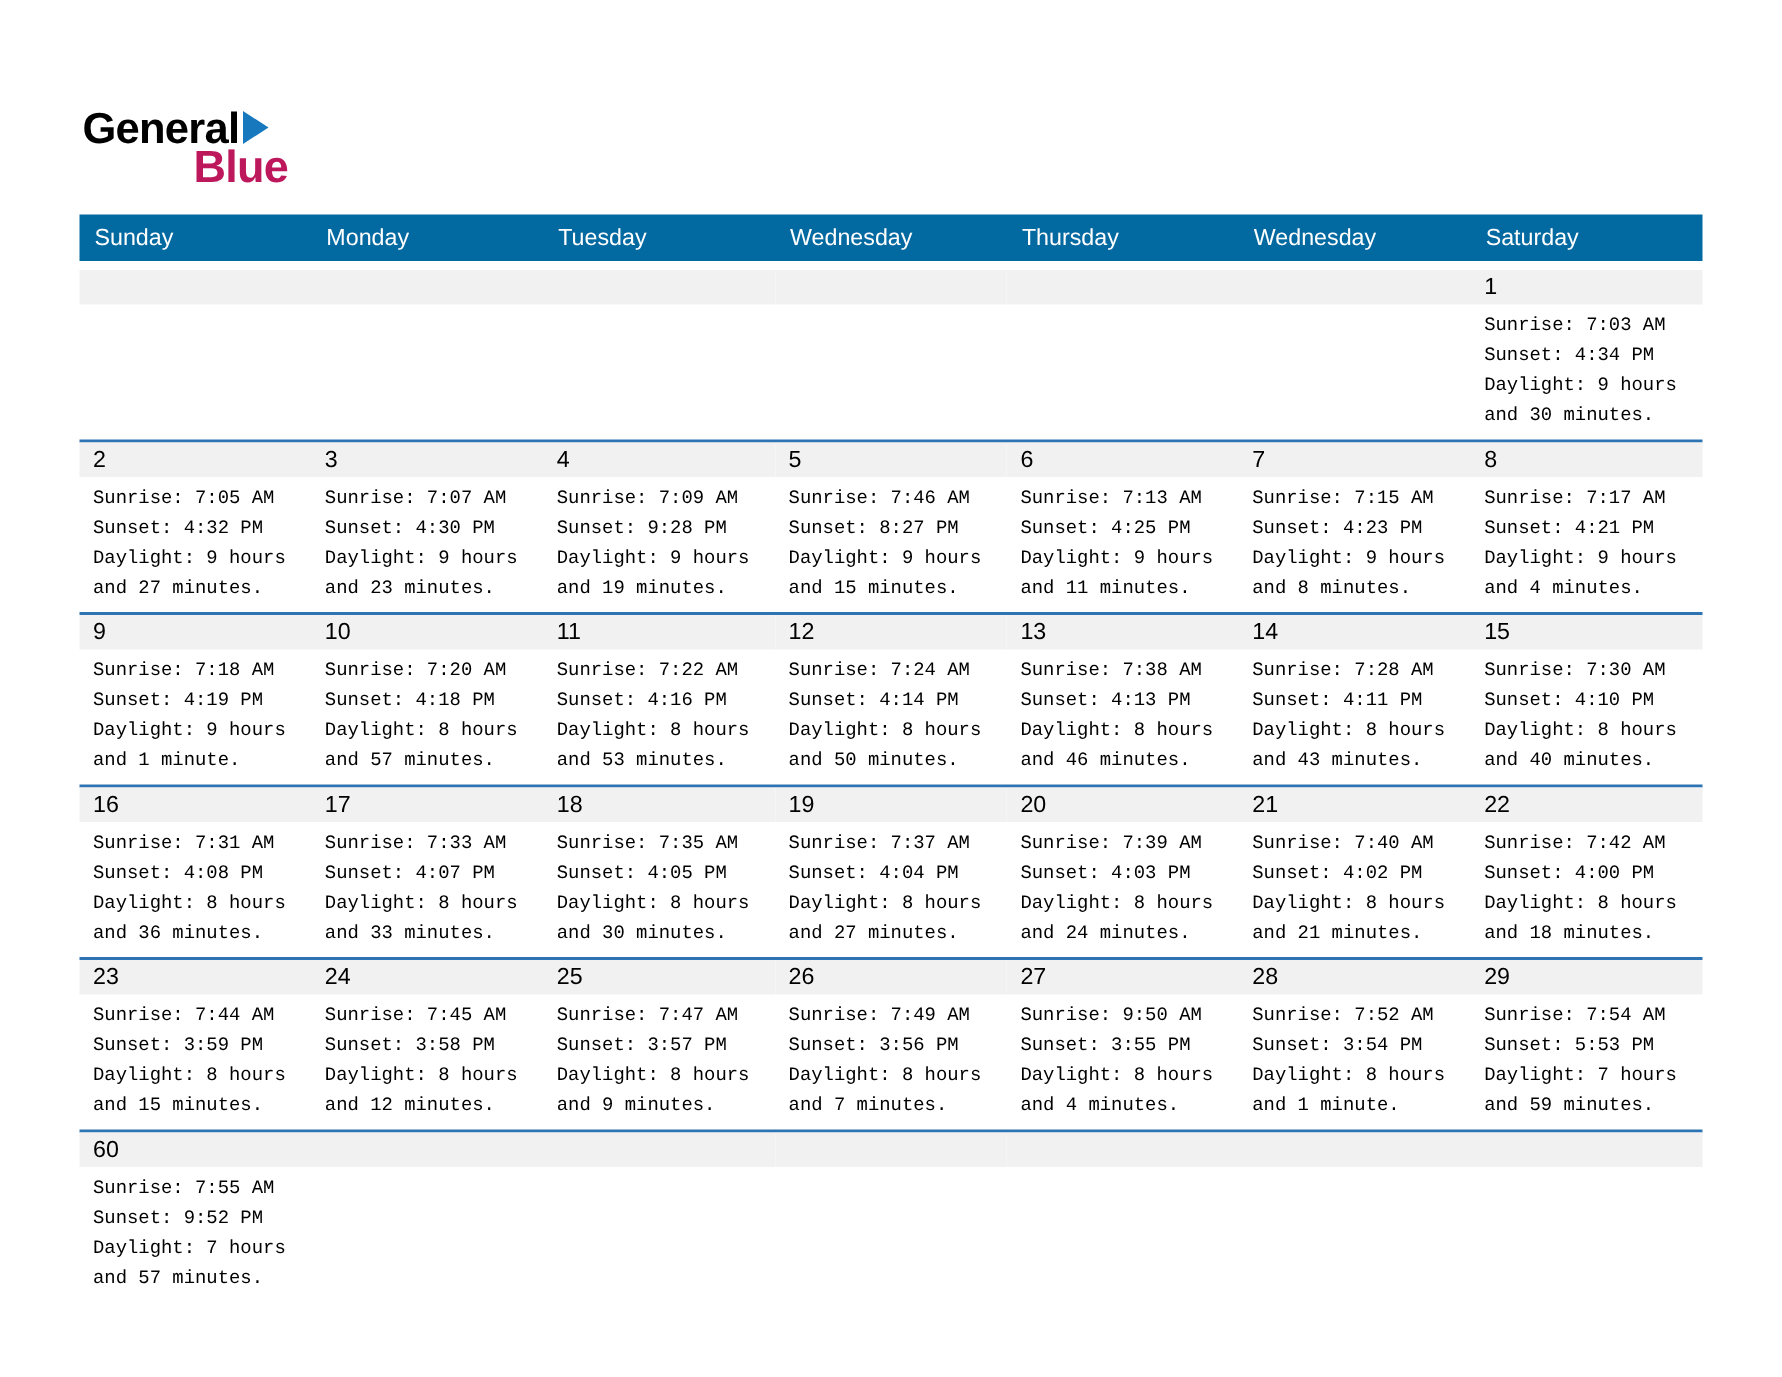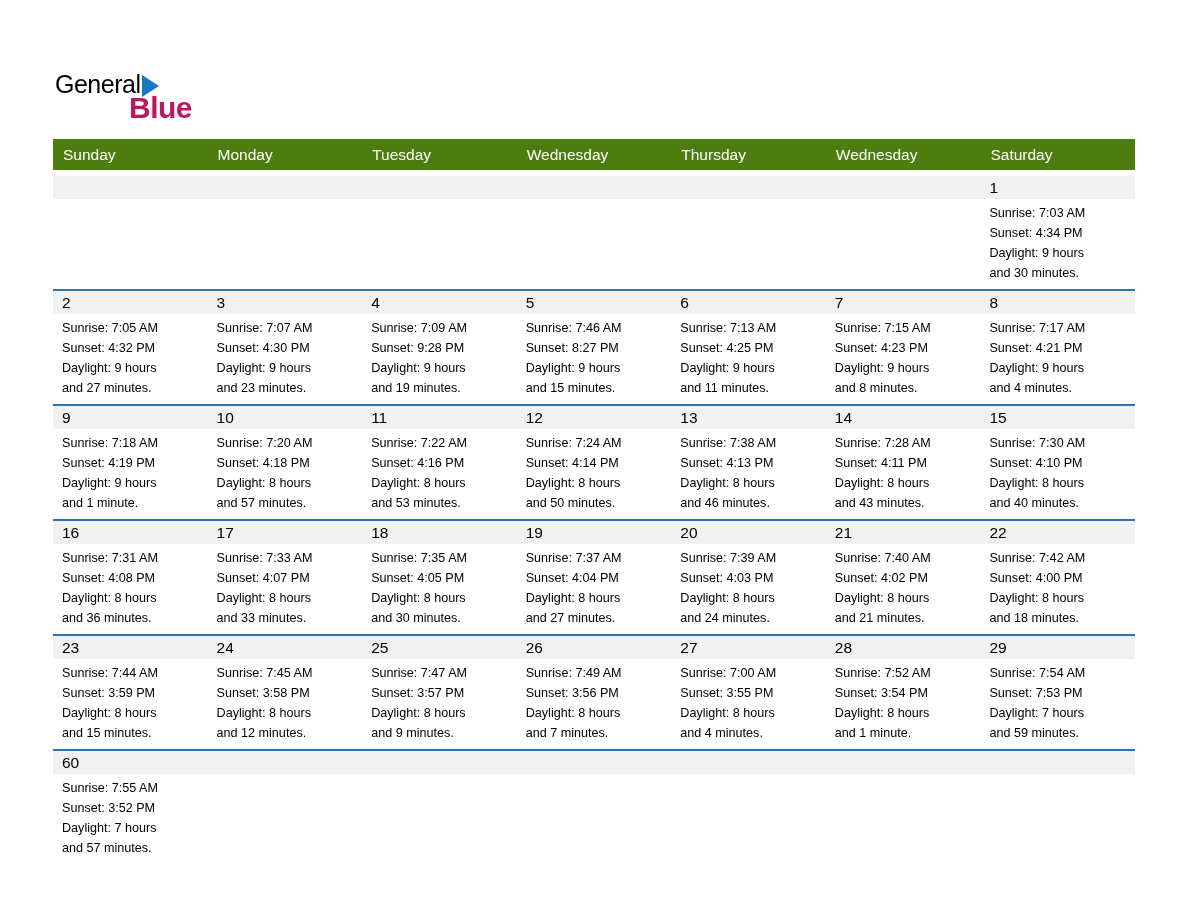--- a/index.html
+++ b/index.html
@@ -16,40 +16,40 @@
 
   
   .top {
     display: flex;
     justify-content: space-between;
     align-items: flex-start;
     padding: 58px 55px 16px 55px;
     box-sizing: border-box;
   }
   .logo { line-height: 1; padding-top: 14px; }
-  .logo-line1 { font-size: 25px; font-weight: 400; letter-spacing: -0.5px; display: flex; align-items: center; }
+  .logo-line1 { font-size: 29px; font-weight: 700; letter-spacing: -0.5px; display: flex; }
   .tri {
     width: 0; height: 0;
     border-top: 11px solid transparent;
     border-bottom: 11px solid transparent;
     border-left: 17px solid #1878BE;
     margin-left: 2px;
     margin-top: 2px;
   }
   .logo-line2 { font-size: 30px; font-weight: 700; color: #be185d; margin-left: 74px; margin-top: -4px; letter-spacing: -0.5px; }
   .heading { text-align: right; flex: 1; }
   .title { font-size: 41px; font-weight: 400; line-height: 1.1; }
   .subtitle { font-size: 24px; font-weight: 700; margin-top: 12px; }
 
   
   .calendar { margin: 0 53px; }
   .weekday-row {
     display: grid;
     grid-template-columns: repeat(7, 1fr);
-    background: #4d7c0f;
+    background: #0369a1;
     color: #ffffff;
     height: 31px;
     align-items: center;
     font-size: 15.5px;
   }
   .weekday-row .wd { padding-left: 10px; }
 
   .week {
     display: grid;
     grid-template-columns: repeat(7, 1fr);
@@ -63,20 +63,21 @@
     background: #F1F1F1;
     height: 23px;
     line-height: 23px;
     padding-left: 9px;
     font-size: 15.5px;
   }
   .cell-body {
     padding: 4px 4px 6px 9px;
     font-size: 12.6px;
     line-height: 20px;
+    font-family: Liberation Mono, monospace;
   }
 </style>
 </head>
 <body>
 
 <div class="page">
 
   <div class="top">
     <div class="logo">
       <div class="logo-line1">
@@ -355,51 +356,51 @@
             <div class="cell-body">
               <div>Sunrise: 7:49 AM</div>
               <div>Sunset: 3:56 PM</div>
               <div>Daylight: 8 hours</div>
               <div>and 7 minutes.</div>
             </div>
           </div>
           <div class="cell">
             <div class="num">27</div>
             <div class="cell-body">
-              <div>Sunrise: 7:00 AM</div>
+              <div>Sunrise: 9:50 AM</div>
               <div>Sunset: 3:55 PM</div>
               <div>Daylight: 8 hours</div>
               <div>and 4 minutes.</div>
             </div>
           </div>
           <div class="cell">
             <div class="num">28</div>
             <div class="cell-body">
               <div>Sunrise: 7:52 AM</div>
               <div>Sunset: 3:54 PM</div>
               <div>Daylight: 8 hours</div>
               <div>and 1 minute.</div>
             </div>
           </div>
           <div class="cell">
             <div class="num">29</div>
             <div class="cell-body">
               <div>Sunrise: 7:54 AM</div>
-              <div>Sunset: 7:53 PM</div>
+              <div>Sunset: 5:53 PM</div>
               <div>Daylight: 7 hours</div>
               <div>and 59 minutes.</div>
             </div>
           </div>
         </div>
         <div class="week">
           <div class="cell">
             <div class="num">60</div>
             <div class="cell-body">
               <div>Sunrise: 7:55 AM</div>
-              <div>Sunset: 3:52 PM</div>
+              <div>Sunset: 9:52 PM</div>
               <div>Daylight: 7 hours</div>
               <div>and 57 minutes.</div>
             </div>
           </div>
           <div class="cell">
             <div class="num"></div>
           </div>
           <div class="cell">
             <div class="num"></div>
           </div>

